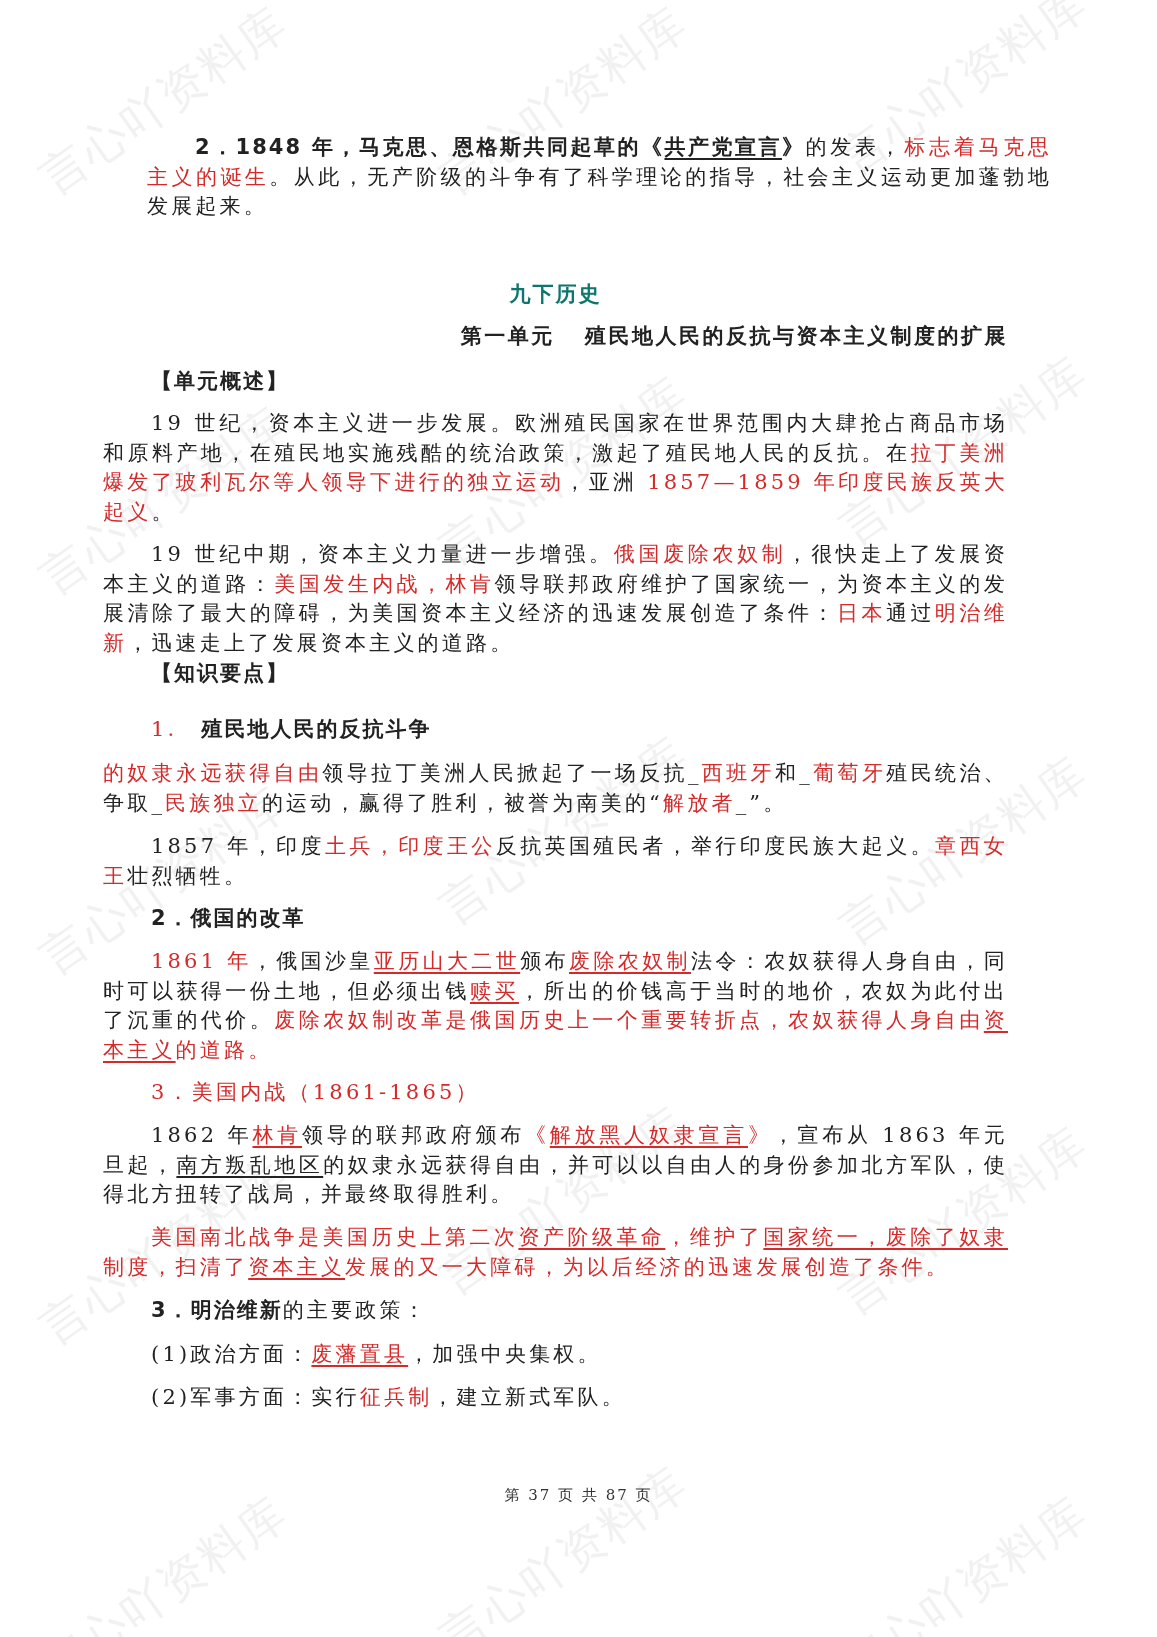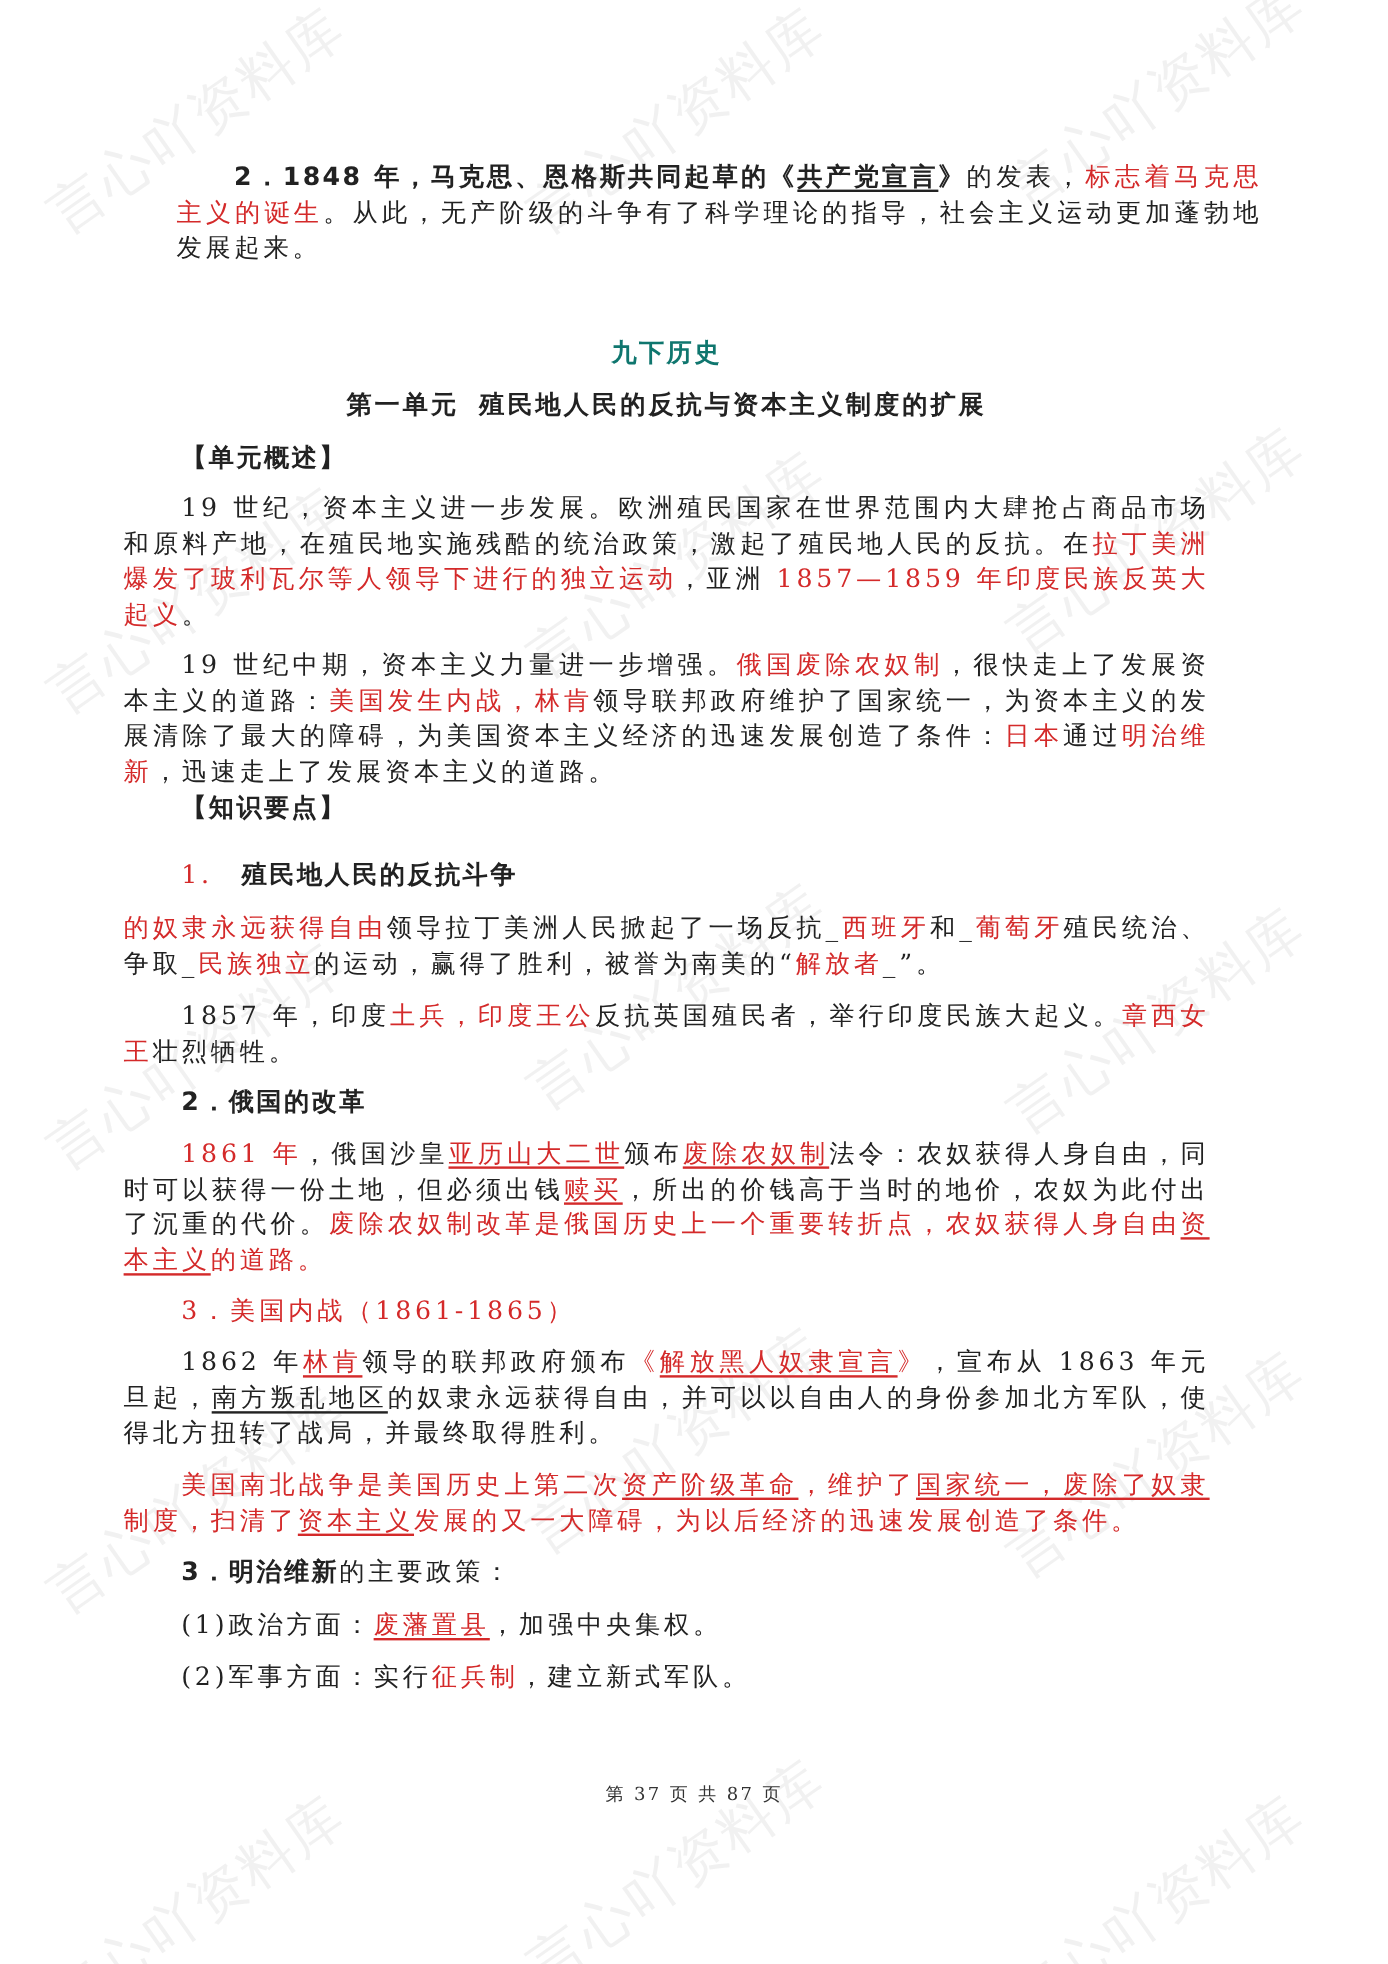--- a/index.html
+++ b/index.html
@@ -21,21 +21,21 @@
     text-align: justify; margin: 0;
   }
   .indent { text-indent: 48px; }
   .ind2 { padding-left: 48px; width: 857px; }
   .red { color: #d42a2a; }
   .u { text-decoration: underline; text-decoration-thickness: 1.5px; text-underline-offset: 4px; }
   .ublack { text-decoration: underline; text-decoration-color: #222; text-decoration-thickness: 1.5px; text-underline-offset: 4px; }
   .b { font-weight: bold; font-family: "DejaVu Sans", sans-serif; letter-spacing: 2px; }
   .center { text-align: center; text-indent: 0; }
   .title-red { color: #0f766e; font-weight: bold; font-family: "DejaVu Sans", sans-serif; font-size: 21px; letter-spacing: 2px; }
-  .h-unit { font-weight: bold; font-family: Liberation Sans, sans-serif; font-size: 21px; letter-spacing: 2.5px; }
+  .h-unit { font-weight: bold; font-family: Liberation Mono, monospace; font-size: 21px; letter-spacing: 2.5px; text-align: right; }
   .footer {
     position: absolute; left: 0; width: 1157px; top: 1486px;
     text-align: center; font-size: 15px; color: #333; letter-spacing: 2px;
   }
 </style>
 </head>
 <body>
 
 <div>
   <div class="wm" style="left:20px;top:70px;">言心吖资料库</div>

